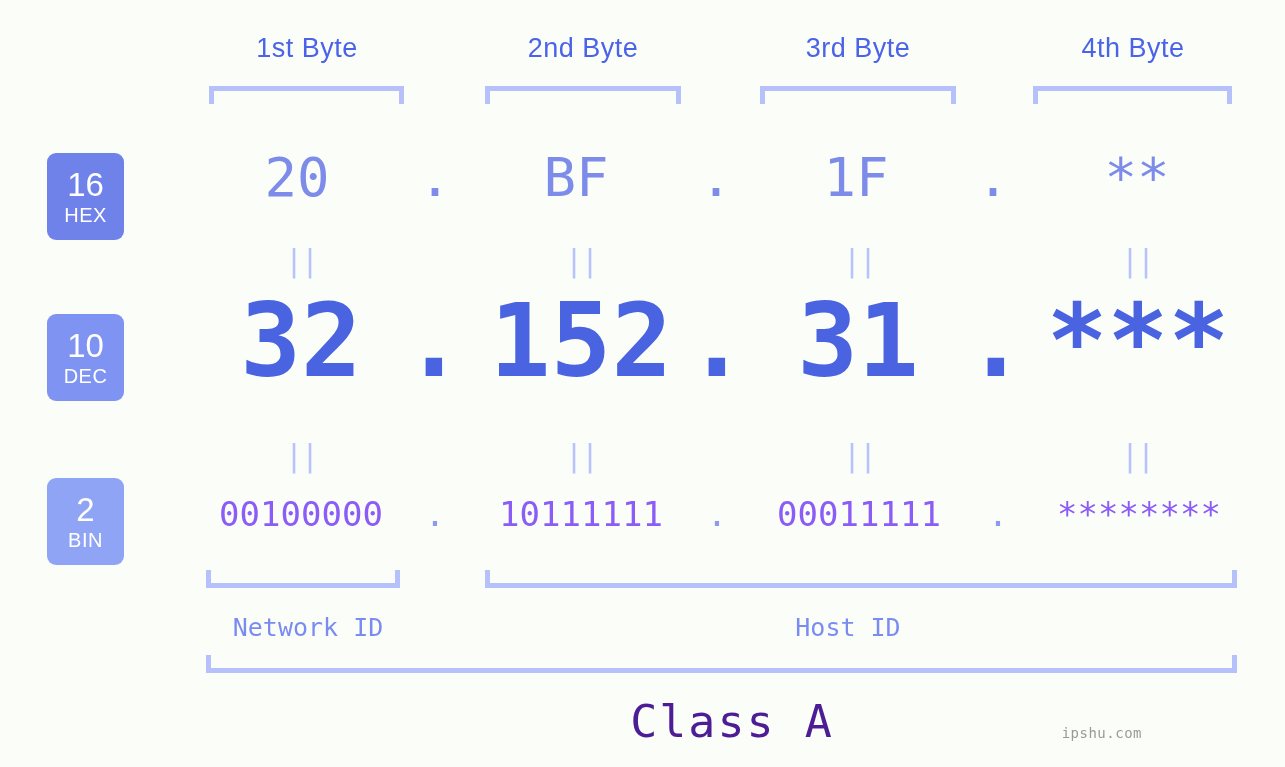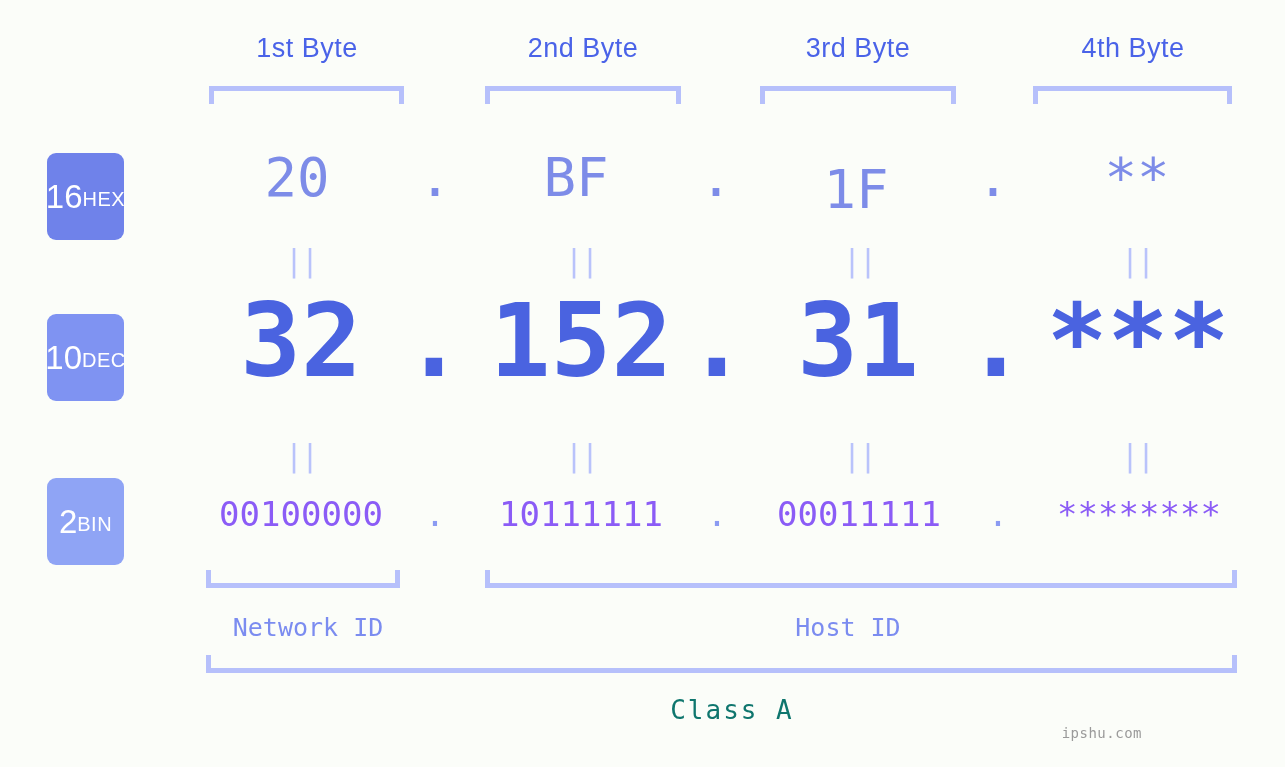--- a/index.html
+++ b/index.html
@@ -52,21 +52,21 @@
   
   .badge {
     position: absolute;
     left: 47px;
     width: 77px;
     border-radius: 9px;
     color: #ffffff;
     text-align: center;
     font-family: "Liberation Sans", sans-serif;
     display: flex;
-    flex-direction: row;
+    flex-direction: column;
     align-items: center;
     justify-content: center;
     line-height: 1;
   }
   .badge .num {
     font-size: 33px;
     letter-spacing: 0px;
   }
   .badge .nm {
     font-size: 20px;
@@ -144,22 +144,22 @@
     position: absolute;
     font-family: "DejaVu Sans Mono", monospace;
     font-size: 25px;
     color: #7b8cf0;
     text-align: center;
     white-space: nowrap;
   }
   .class-label {
     position: absolute;
     font-family: "DejaVu Sans Mono", monospace;
-    font-size: 26px;
-    color: #0f766e;
+    font-size: 45px;
+    color: #4c1d95;
     text-align: center;
     white-space: nowrap;
     letter-spacing: 2px;
   }
 
   
   .watermark {
     position: absolute;
     right: 14px;
     bottom: 26px;
@@ -193,21 +193,21 @@
     <span class="nm">DEC</span>
   </div>
   <div class="badge" style="top: 478px; height: 87px; background: rgb(143, 164, 245);">
     <span class="num">2</span>
     <span class="nm">BIN</span>
   </div>
 
   <div class="row">
     <div class="cell hex-val" style="left: -3px; width: 600px;">20</div>
     <div class="cell hex-val" style="left: 276px; width: 600px;">BF</div>
-    <div class="cell hex-val" style="left: 556px; width: 600px; margin-top: 12px;">1F</div>
+    <div class="cell hex-val" style="left: 556px; width: 600px;">1F</div>
     <div class="cell hex-val" style="left: 837px; width: 600px;">**</div>
     <div class="cell hex-dot" style="left: 135px; width: 600px;">.</div>
     <div class="cell hex-dot" style="left: 416px; width: 600px;">.</div>
     <div class="cell hex-dot" style="left: 693px; width: 600px;">.</div>
   </div>
 
   <div class="eqmark" style="top: 246px; left: 201px; width: 200px; text-align: center;">||</div>
   <div class="eqmark" style="top: 246px; left: 481px; width: 200px; text-align: center;">||</div>
   <div class="eqmark" style="top: 246px; left: 759px; width: 200px; text-align: center;">||</div>
   <div class="eqmark" style="top: 246px; left: 1037px; width: 200px; text-align: center;">||</div>

